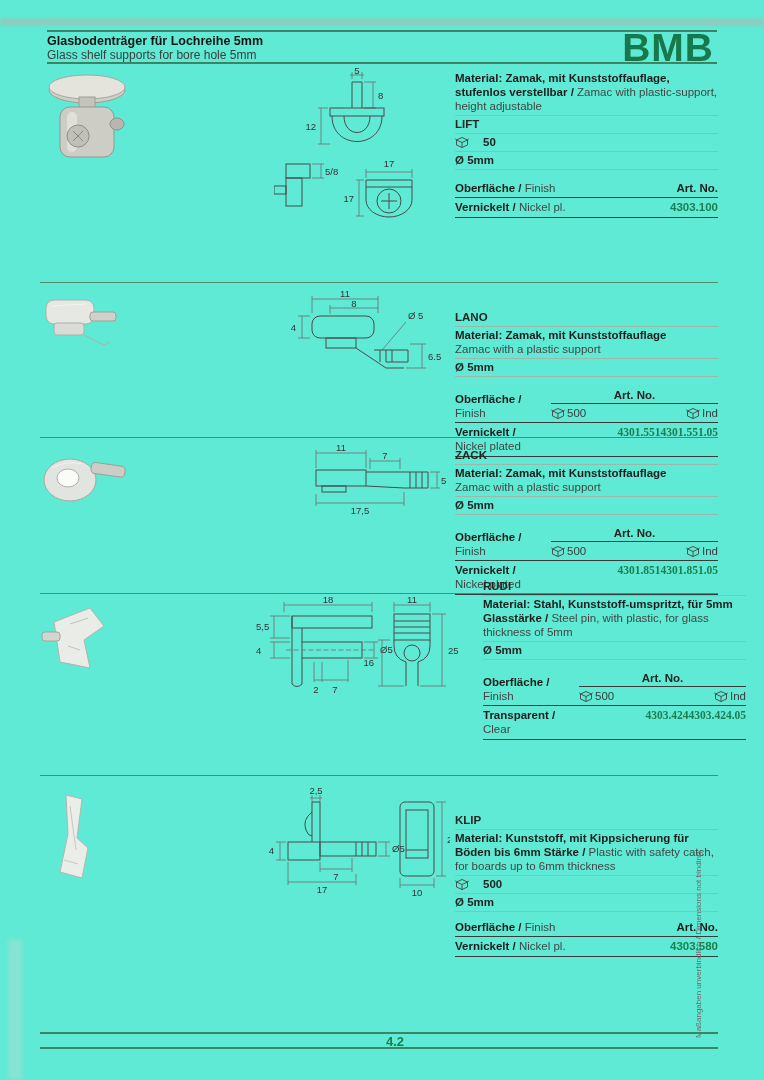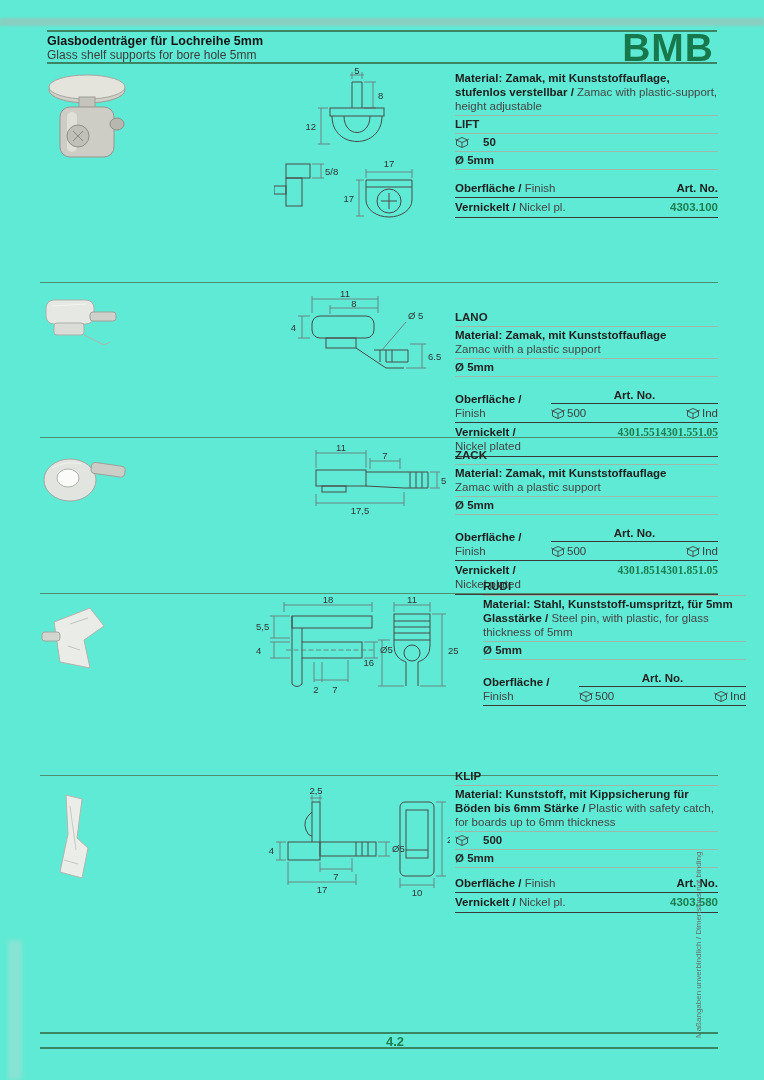--- a/index.html
+++ b/index.html
@@ -278,20 +278,27 @@
             </span>
           <span class="pcell">
               <svg class="cart" width="14" height="12" viewBox="0 0 14 12">
                 <path d="M1.5,4 L7,1.5 L12.5,4 L7,6.5 Z M1.5,4 V9 L7,11.5 L12.5,9 V4 M7,6.5 V11.5 M1.5,4 L0.3,2.6 M12.5,4 L13.7,2.6" stroke="#444" fill="none" stroke-width=".9"></path>
               </svg>
               <span>Ind</span>
             </span>
         </div>
       </div>
     </div>
+    <div class="t2d">
+      <div class="t2d-left"><span class="bld">Transparent /</span><br><span class="reg">Clear</span></div>
+      <div class="t2d-right">
+        <span class="art">4303.424</span>
+        <span class="art">4303.424.05</span>
+      </div>
+    </div>
   </div>
 
   <div class="sep" style="top:775px;"></div>
 
   <svg class="photo" style="left:44px;top:790px;" width="65" height="95" viewBox="0 0 65 95">
     <path d="M22,5 L38,9 L33,48 L44,58 L38,88 L16,82 L24,44 Z" fill="#ebede8" stroke="#b4b6b0"></path>
     <path d="M26,16 L32,60" stroke="#c6c8c2" fill="none"></path>
     <path d="M20,70 L34,74" stroke="#c6c8c2" fill="none"></path>
   </svg>
   <svg class="draw" style="left:268px;top:786px;" width="182" height="112" viewBox="0 0 182 112">
@@ -311,21 +318,21 @@
     <path class="d" d="M20,76 V99 M88,88 V99 M20,96 H88"></path>
     <text x="54" y="107" text-anchor="middle">17</text>
     <rect class="s" x="132" y="16" width="34" height="74" rx="5"></rect>
     <rect class="s" x="138" y="24" width="22" height="48"></rect>
     <path class="s" d="M138,64 H160"></path>
     <path class="d" d="M168,16 H178 M168,90 H178 M174,16 V90"></path>
     <text x="179" y="57">21</text>
     <path class="d" d="M132,92 V102 M166,92 V102 M132,99 H166"></path>
     <text x="149" y="110" text-anchor="middle">10</text>
   </svg>
-  <div class="spec" style="top:768px;">
+  <div class="spec" style="top:812px;">
     <div class="r nm">KLIP</div>
     <div class="r"><span class="bld">Material: Kunststoff,  mit Kippsicherung für Böden bis 6mm Stärke / </span><span class="reg">Plastic with safety catch, for boards up to 6mm thickness</span></div>
     <div class="r pk">
       <svg class="cart" width="14" height="12" viewBox="0 0 14 12">
           <path d="M1.5,4 L7,1.5 L12.5,4 L7,6.5 Z M1.5,4 V9 L7,11.5 L12.5,9 V4 M7,6.5 V11.5 M1.5,4 L0.3,2.6 M12.5,4 L13.7,2.6" stroke="#444" fill="none" stroke-width=".9"></path>
         </svg>
       <span>500</span>
     </div>
     <div class="r nm">Ø 5mm</div>
     <div class="th" style="margin-top:6px;">

